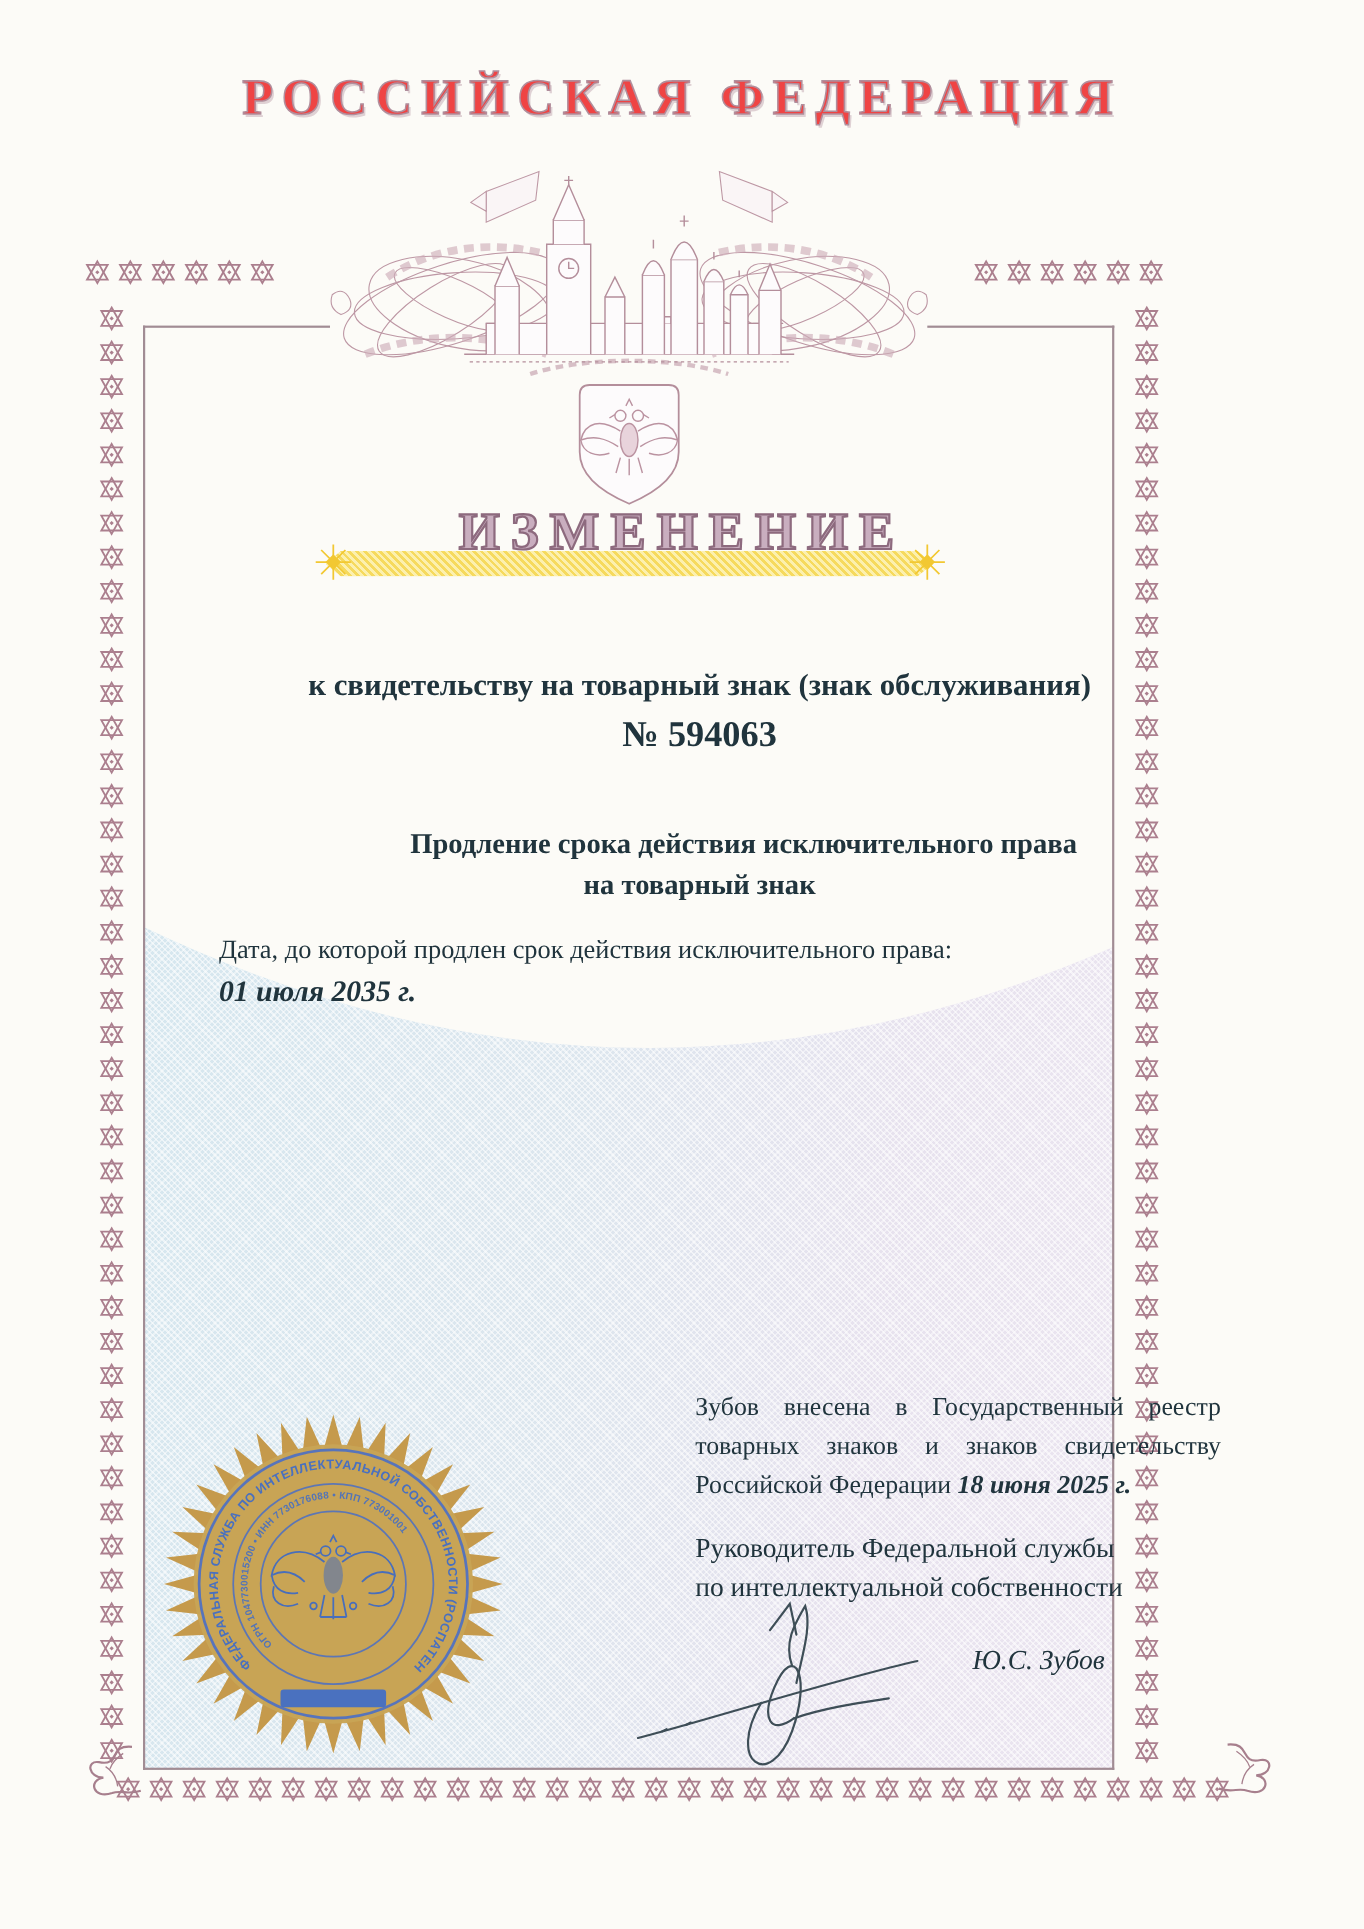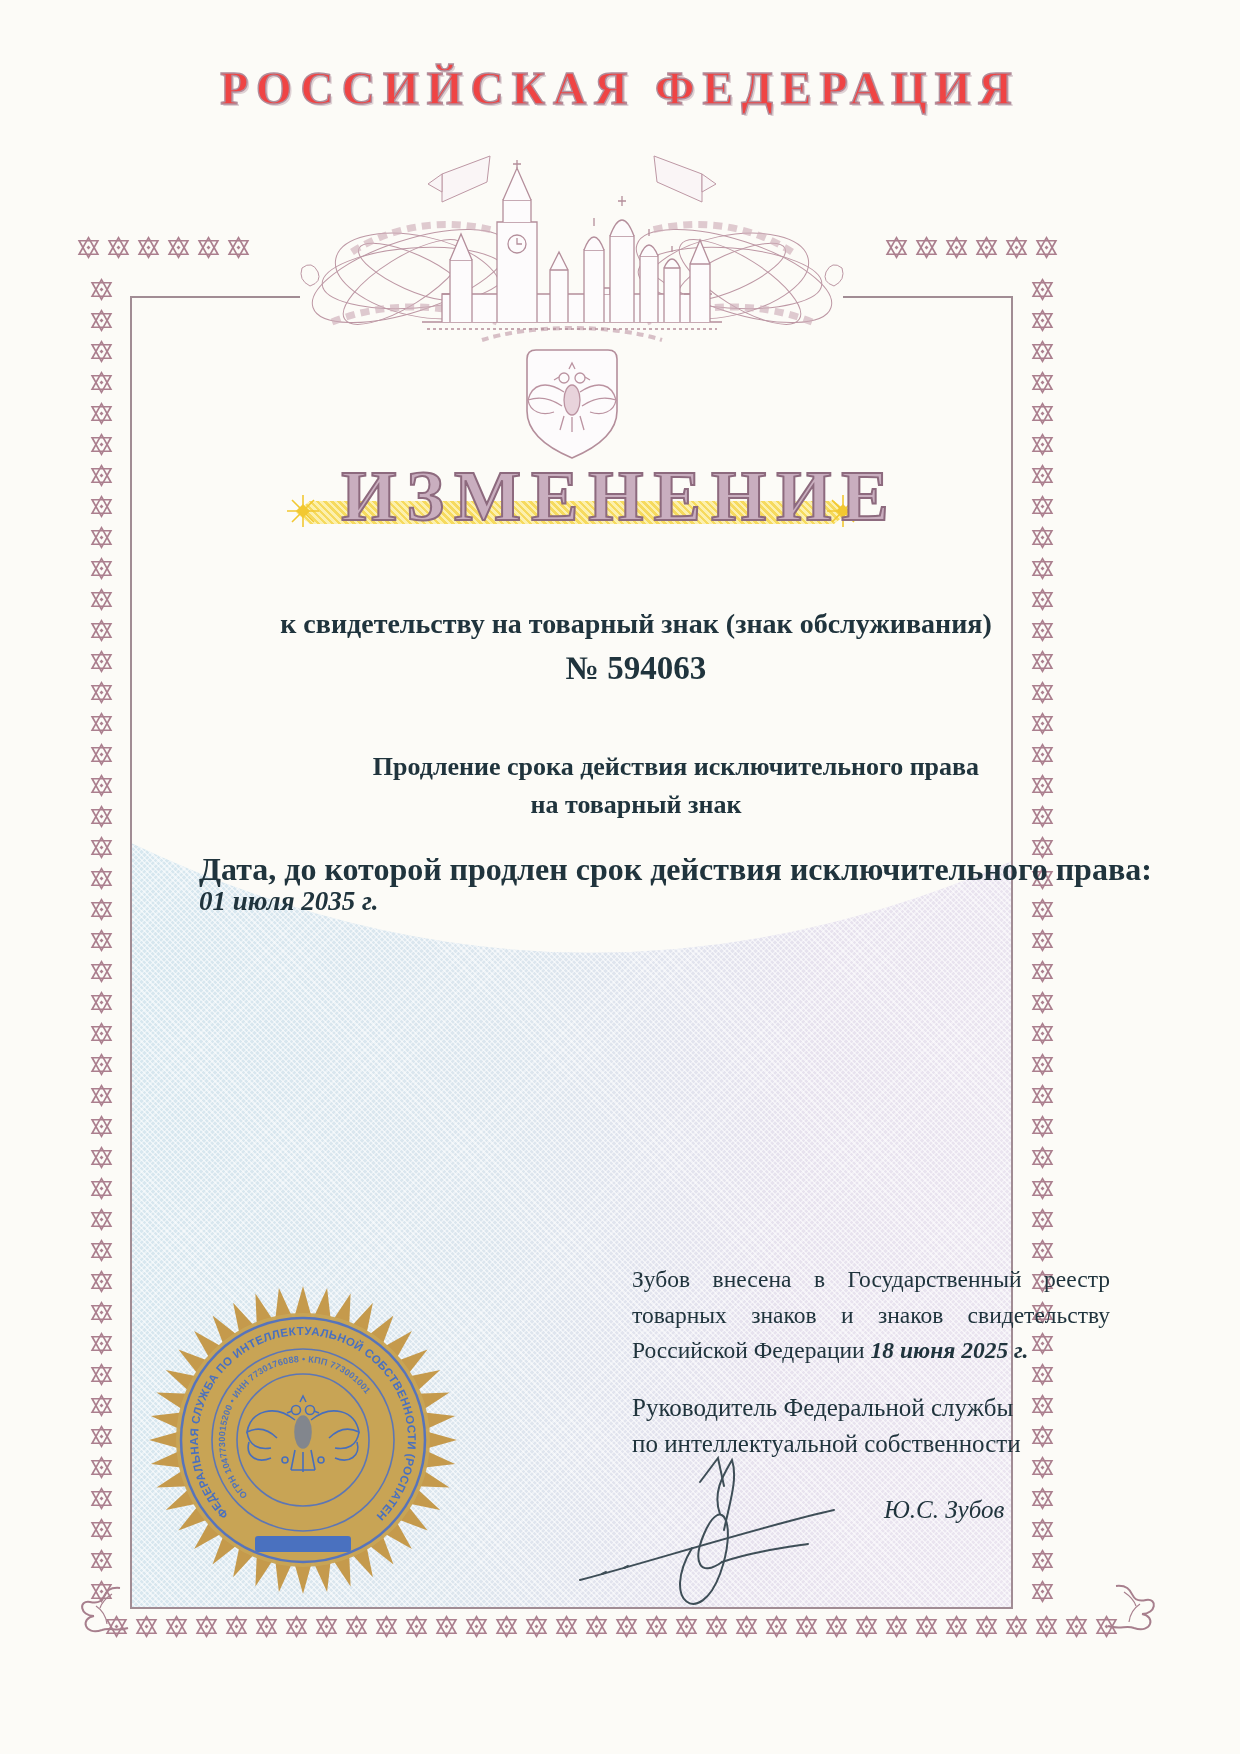--- a/index.html
+++ b/index.html
@@ -41,35 +41,35 @@
   .band{
     position:absolute; left:296px; top:501px; width:552px; height:23px;
     background-image:
       repeating-linear-gradient(45deg,#f6da5e 0 2.5px,#fcf0ae 2.5px 5px),
       repeating-linear-gradient(-45deg,rgba(246,218,94,.8) 0 2.5px,rgba(252,240,174,.4) 2.5px 5px);
     clip-path:polygon(0 50%,14px 0,calc(100% - 14px) 0,100% 50%,calc(100% - 14px) 100%,14px 100%);
   }
   .band-spark{position:absolute; top:494px; width:34px; height:34px; color:#f2c832;}
   .doc-title{
     position:absolute; top:456px; left:0; width:100%; text-align:center;
-    font-size:71px; font-weight:700; letter-spacing:10px;
+    font-size:48px; font-weight:700; letter-spacing:10px;
     color:#c9aebf; -webkit-text-stroke:2px #8d6a7e;
     white-space:nowrap; z-index:2;
   }
   
   .dark{color:#20343d;padding-left:16px;}
   .subtitle{position:absolute; top:608px; left:0;width:100%; text-align:center;
     font-size:28px; font-weight:700;}
   .cert-no{position:absolute; top:650px; left:0;width:100%; text-align:center;
     font-size:33px; font-weight:700;}
   .action1{position:absolute; top:752px; left:0;width:100%; text-align:center;
     font-size:26px; font-weight:700;margin-left:40px;}
   .action2{position:absolute; top:790px; left:0;width:100%; text-align:center;
     font-size:26px; font-weight:700;}
-  .date-label{position:absolute; top:851px; left:183px; font-size:32px;font-weight:bold;}
+  .date-label{position:absolute; top:851px; left:183px; font-size:24px;}
   .date-value{position:absolute; top:886px; left:183px; font-size:27px;
     font-weight:700; font-style:italic;}
   
   .reg{position:absolute; left:616px; top:1262px; width:478px; font-size:23.5px; line-height:1.52;}
   .reg .jl{text-align:justify; text-align-last:justify;}
   .reg .nl{text-align:left;}
   .reg b i, .bi{font-weight:700; font-style:italic;}
   
   .head-title{position:absolute; left:616px; top:1390px; font-size:25px;
     line-height:1.42;}

